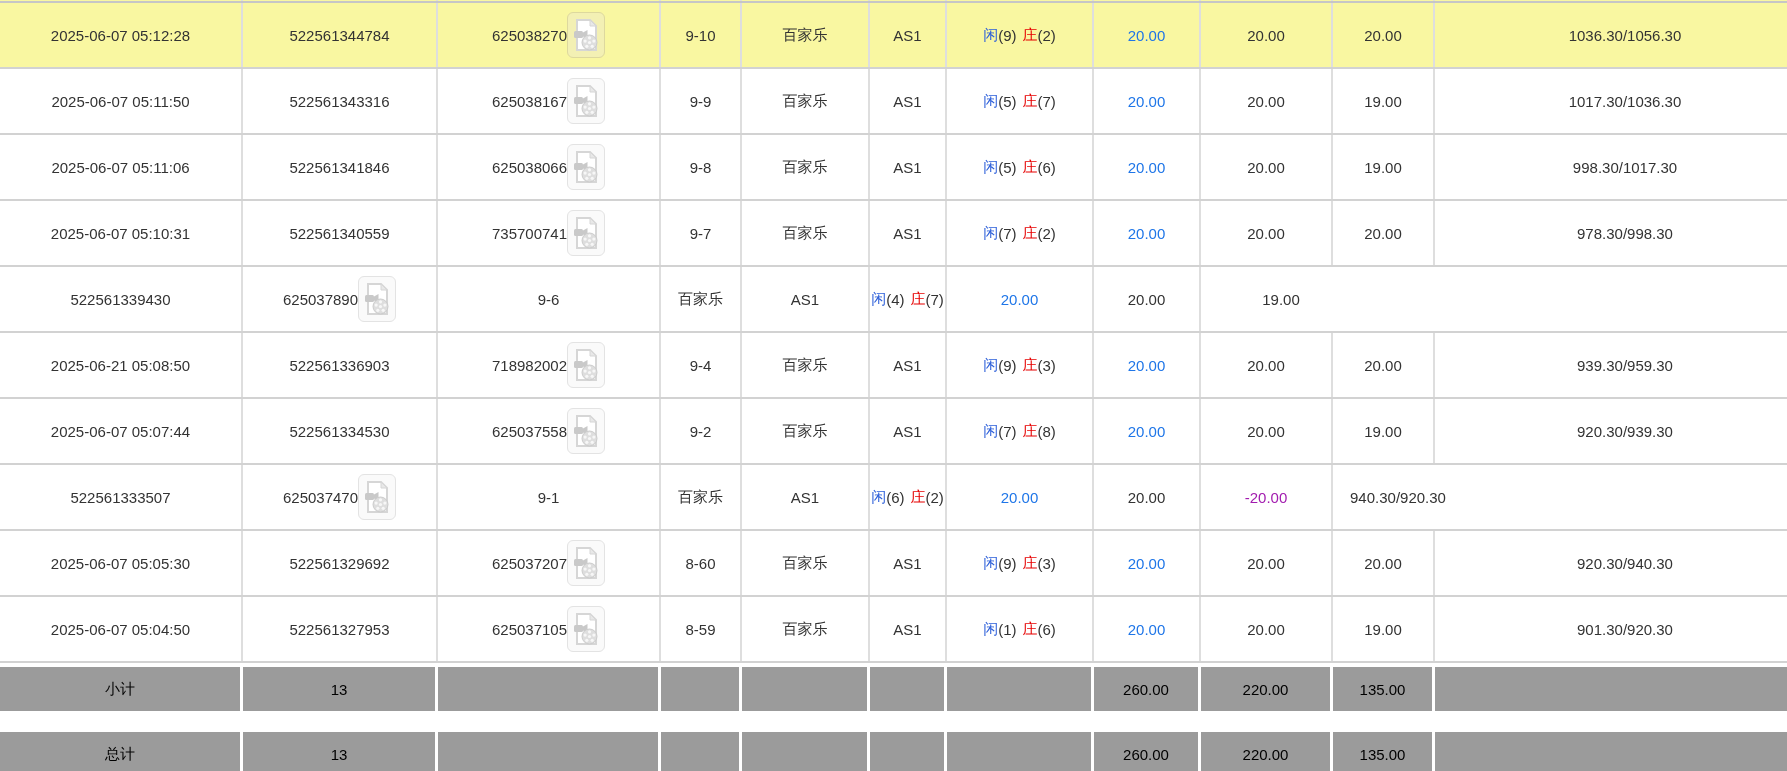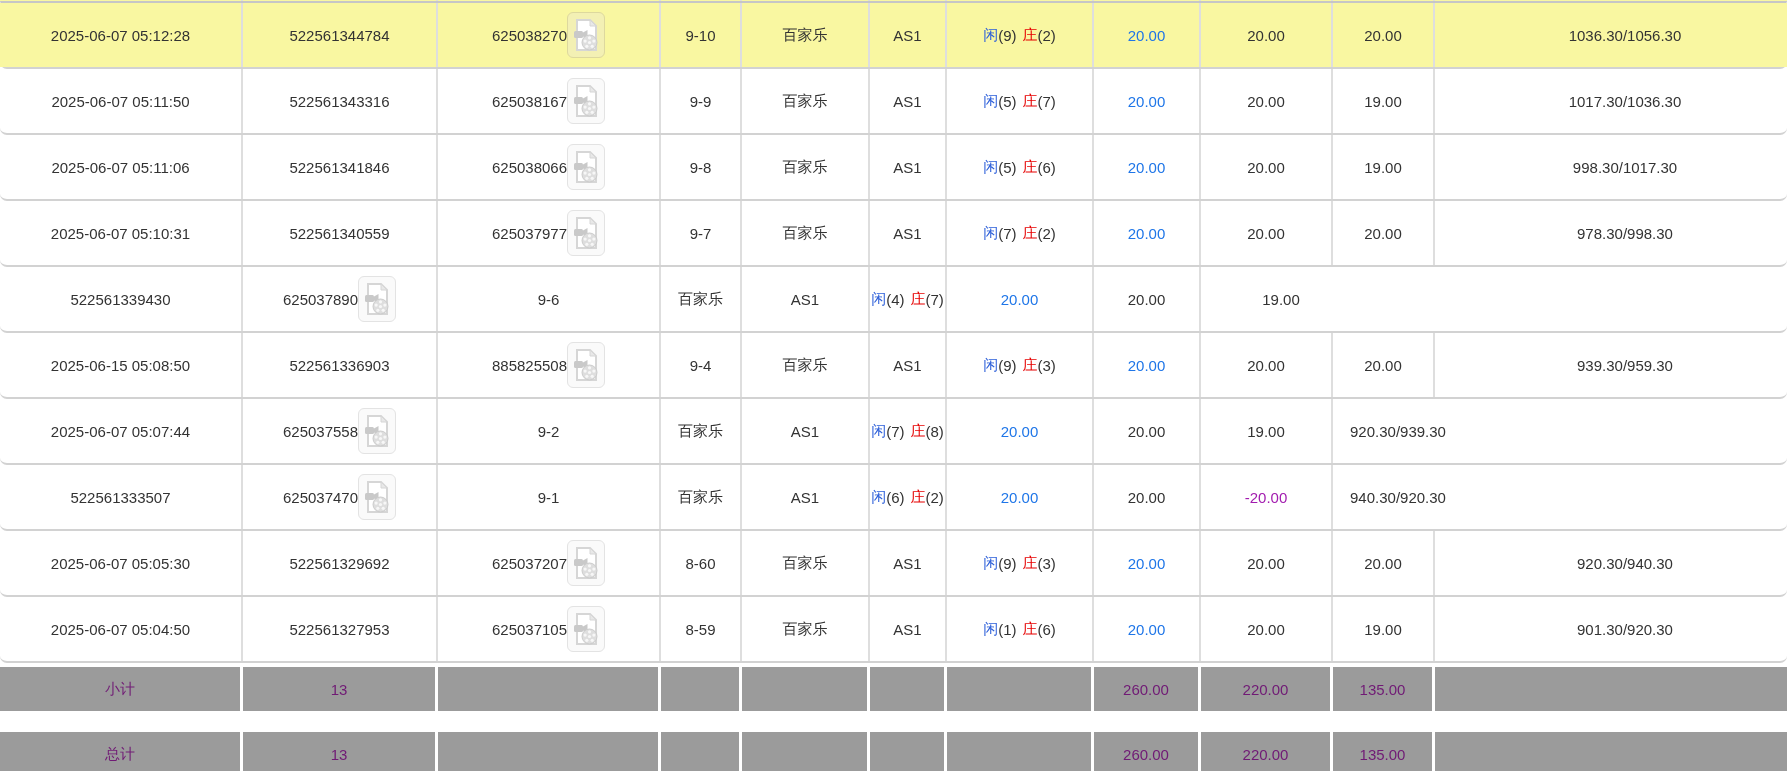--- a/index.html
+++ b/index.html
@@ -5,21 +5,20 @@
   html,body { margin:0; padding:0; }
   body {
     width:1787px; height:771px; background:#ffffff;
     font-family:"Liberation Sans","DejaVu Sans",sans-serif;
     font-size:15px; color:#333; overflow:hidden;
   }
   .grid-row {
     display:grid;
     grid-template-columns:243px 195px 223px 81px 128px 77px 147px 107px 132px 102px 352px;
     box-sizing:border-box;
-    border-radius:7px;
   }
   .grid-row .cell {
     box-sizing:border-box;
     display:flex; align-items:center; justify-content:center;
     border-right:2px solid #dedede;
     white-space:nowrap;
   }
   .grid-row .cell:last-child { border-right:none;padding-left:28px; }
 
   
@@ -41,21 +40,21 @@
 
   .blue  { color:#2b5ed9; }
   .red   { color:#e60000; }
   .link  { color:#1f76e8; cursor:pointer; }
   .payout.neg { color:#a21caf; }
   .result-cell .gap { width:6px; display:inline-block; }
 
   
   .footer-row { height:44px; margin-top:18px; }
   .footer-row .cell {
-    background:#9b9b9b; color:#701a75;
+    background:#9b9b9b; color:#000000;
     border-right:3px solid #ffffff; height:44px;
   }
   .footer-row .cell:last-child { border-right:none; }
   #subtotal-row { margin-top:4px; }
   .footer-gap { height:3px; background:#ffffff; }
   #total-row { border-bottom:1px solid #cccccc; }
 </style>
 </head>
 <body>
 
@@ -182,21 +181,21 @@
     <div class="cell link">20.00</div>
     <div class="cell">20.00</div>
     <div class="cell payout">19.00</div>
     <div class="cell">998.30/1017.30</div>
   </div>
 
   <div class="grid-row row">
     <div class="cell">2025-06-07 05:10:31</div>
     <div class="cell">522561340559</div>
     <div class="cell game-cell">
-      <span class="num">625037977</span>
+      <span class="num">735700741</span>
       <span class="icon-btn">
         <svg width="28" height="36" viewBox="0 0 28 36" aria-hidden="true">
           <path d="M5 3 h13 l6 6 v24 h-19 z" fill="#ffffff" stroke="#d6d6d6" stroke-width="2"></path>
           <path d="M18 3 l6 6 h-6 z" fill="#e8e8e8" stroke="#d6d6d6" stroke-width="1"></path>
           <rect x="2" y="14" width="9" height="7" rx="1.5" fill="#c9c9c9"></rect>
           <path d="M11 15.5 l4.5 -2.5 v9 l-4.5 -2.5 z" fill="#c9c9c9"></path>
           <circle cx="17.5" cy="25.5" r="7.5" fill="#dedede" stroke="#cccccc" stroke-width="1"></circle>
           <circle cx="17.5" cy="25.5" r="1.6" fill="#f7f7f7"></circle>
           <circle cx="17.5" cy="20.8" r="1.6" fill="#f7f7f7"></circle>
           <circle cx="13.1" cy="24.1" r="1.6" fill="#f7f7f7"></circle>
@@ -251,24 +250,24 @@
         <span class="gap"></span>
         <span class="red">庄</span>
         <span>(7)</span>
     </div>
     <div class="cell link">20.00</div>
     <div class="cell">20.00</div>
     <div class="cell payout">19.00</div>
   </div>
 
   <div class="grid-row row">
-    <div class="cell">2025-06-15 05:08:50</div>
+    <div class="cell">2025-06-21 05:08:50</div>
     <div class="cell">522561336903</div>
     <div class="cell game-cell">
-      <span class="num">885825508</span>
+      <span class="num">718982002</span>
       <span class="icon-btn">
         <svg width="28" height="36" viewBox="0 0 28 36" aria-hidden="true">
           <path d="M5 3 h13 l6 6 v24 h-19 z" fill="#ffffff" stroke="#d6d6d6" stroke-width="2"></path>
           <path d="M18 3 l6 6 h-6 z" fill="#e8e8e8" stroke="#d6d6d6" stroke-width="1"></path>
           <rect x="2" y="14" width="9" height="7" rx="1.5" fill="#c9c9c9"></rect>
           <path d="M11 15.5 l4.5 -2.5 v9 l-4.5 -2.5 z" fill="#c9c9c9"></path>
           <circle cx="17.5" cy="25.5" r="7.5" fill="#dedede" stroke="#cccccc" stroke-width="1"></circle>
           <circle cx="17.5" cy="25.5" r="1.6" fill="#f7f7f7"></circle>
           <circle cx="17.5" cy="20.8" r="1.6" fill="#f7f7f7"></circle>
           <circle cx="13.1" cy="24.1" r="1.6" fill="#f7f7f7"></circle>
@@ -289,20 +288,21 @@
         <span>(3)</span>
     </div>
     <div class="cell link">20.00</div>
     <div class="cell">20.00</div>
     <div class="cell payout">20.00</div>
     <div class="cell">939.30/959.30</div>
   </div>
 
   <div class="grid-row row">
     <div class="cell">2025-06-07 05:07:44</div>
+    <div class="cell">522561334530</div>
     <div class="cell game-cell">
       <span class="num">625037558</span>
       <span class="icon-btn">
         <svg width="28" height="36" viewBox="0 0 28 36" aria-hidden="true">
           <path d="M5 3 h13 l6 6 v24 h-19 z" fill="#ffffff" stroke="#d6d6d6" stroke-width="2"></path>
           <path d="M18 3 l6 6 h-6 z" fill="#e8e8e8" stroke="#d6d6d6" stroke-width="1"></path>
           <rect x="2" y="14" width="9" height="7" rx="1.5" fill="#c9c9c9"></rect>
           <path d="M11 15.5 l4.5 -2.5 v9 l-4.5 -2.5 z" fill="#c9c9c9"></path>
           <circle cx="17.5" cy="25.5" r="7.5" fill="#dedede" stroke="#cccccc" stroke-width="1"></circle>
           <circle cx="17.5" cy="25.5" r="1.6" fill="#f7f7f7"></circle>

